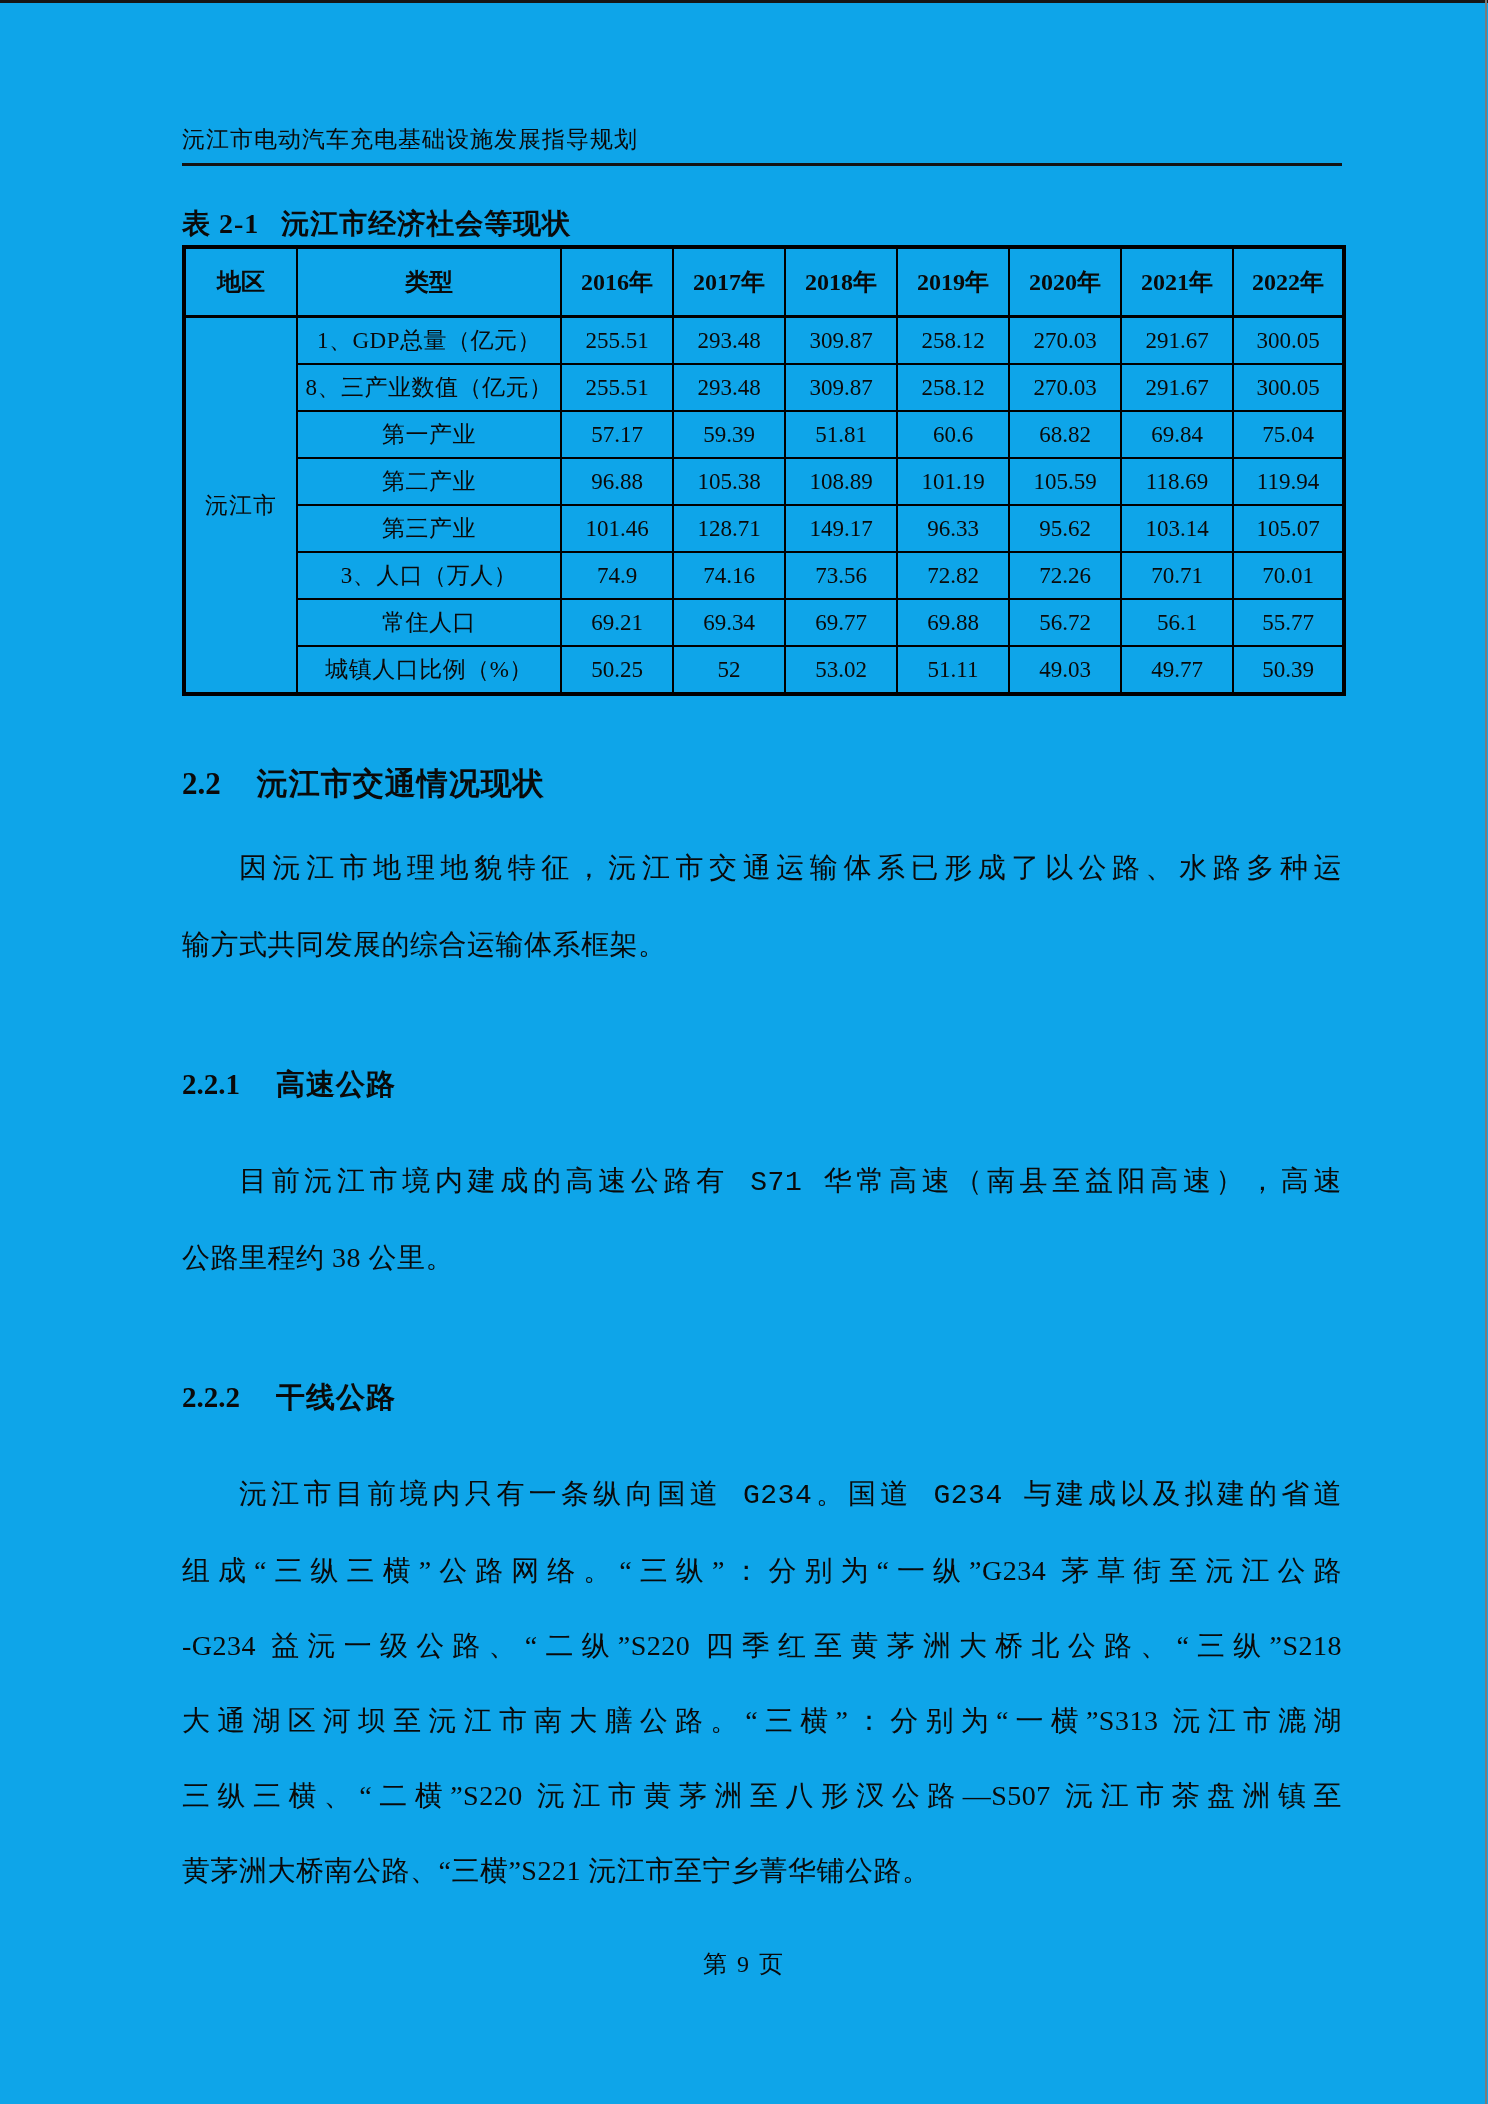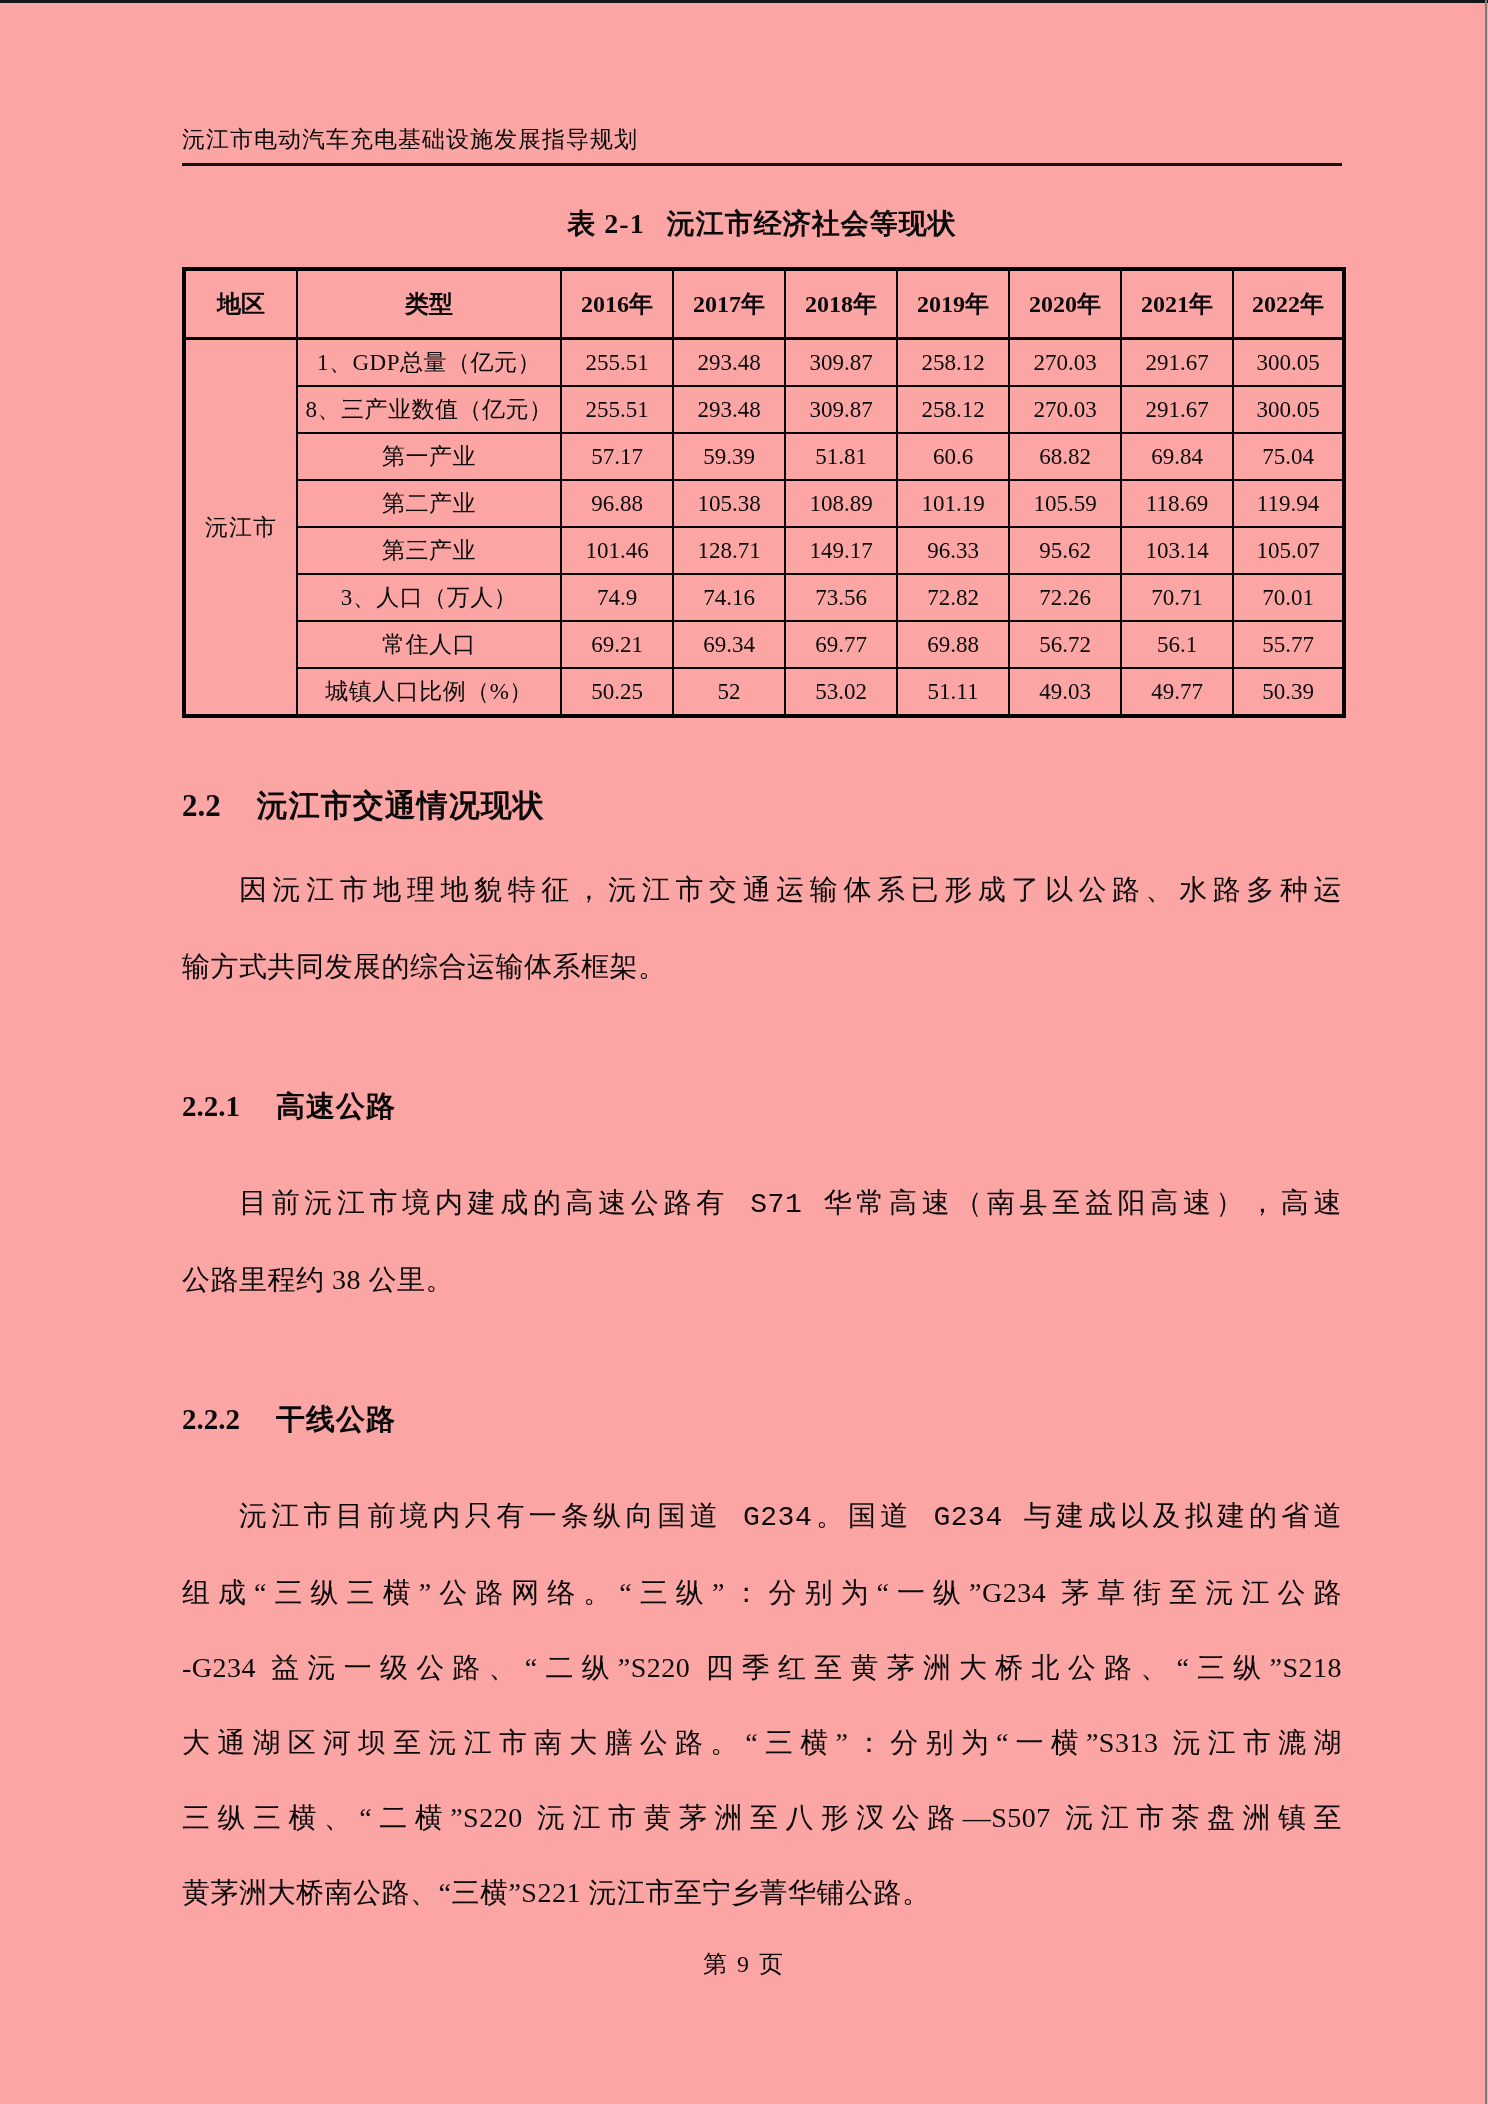--- a/index.html
+++ b/index.html
@@ -1,38 +1,38 @@
 <!DOCTYPE html>
 <html lang="zh"><head>
 <meta charset="utf-8">
 <style>
   html,body{margin:0;padding:0;background:#ffffff;}
   .page{
     position:relative;
     width:1488px;
     height:2104px;
-    background:#fca5a5;
+    background:#0ea5e9;
     overflow:hidden;
     font-family:"Liberation Serif","DejaVu Serif",serif;
     color:#0a0a0a;
   }
   .top-edge{position:absolute;top:0;left:0;width:100%;height:3px;background:#161616;}
   .right-edge{position:absolute;top:0;right:1px;width:2px;height:100%;background:#7b7b7b;}
 
   .running-header{
     position:absolute;left:182px;top:126px;width:1160px;
     font-size:23px;line-height:28px;letter-spacing:1px;
     padding-bottom:9px;border-bottom:3px solid #141414;
   }
 
   .content{position:absolute;left:182px;top:203px;width:1160px;}
 
   .table-caption{
-    text-align:center;font-size:28px;font-weight:bold;line-height:42px;
-    margin-bottom:22px;letter-spacing:1px;
+    text-align:left;font-size:28px;font-weight:bold;line-height:42px;
+    letter-spacing:1px;
   }
   .table-caption .cap-num{margin-right:22px;}
 
   table.doc-table{
     border-collapse:collapse;table-layout:fixed;width:1160px;
     border:4px solid #000;
   }
   table.doc-table th,table.doc-table td{
     border:2px solid #000;text-align:center;vertical-align:middle;
     padding:0 2px;overflow:hidden;

